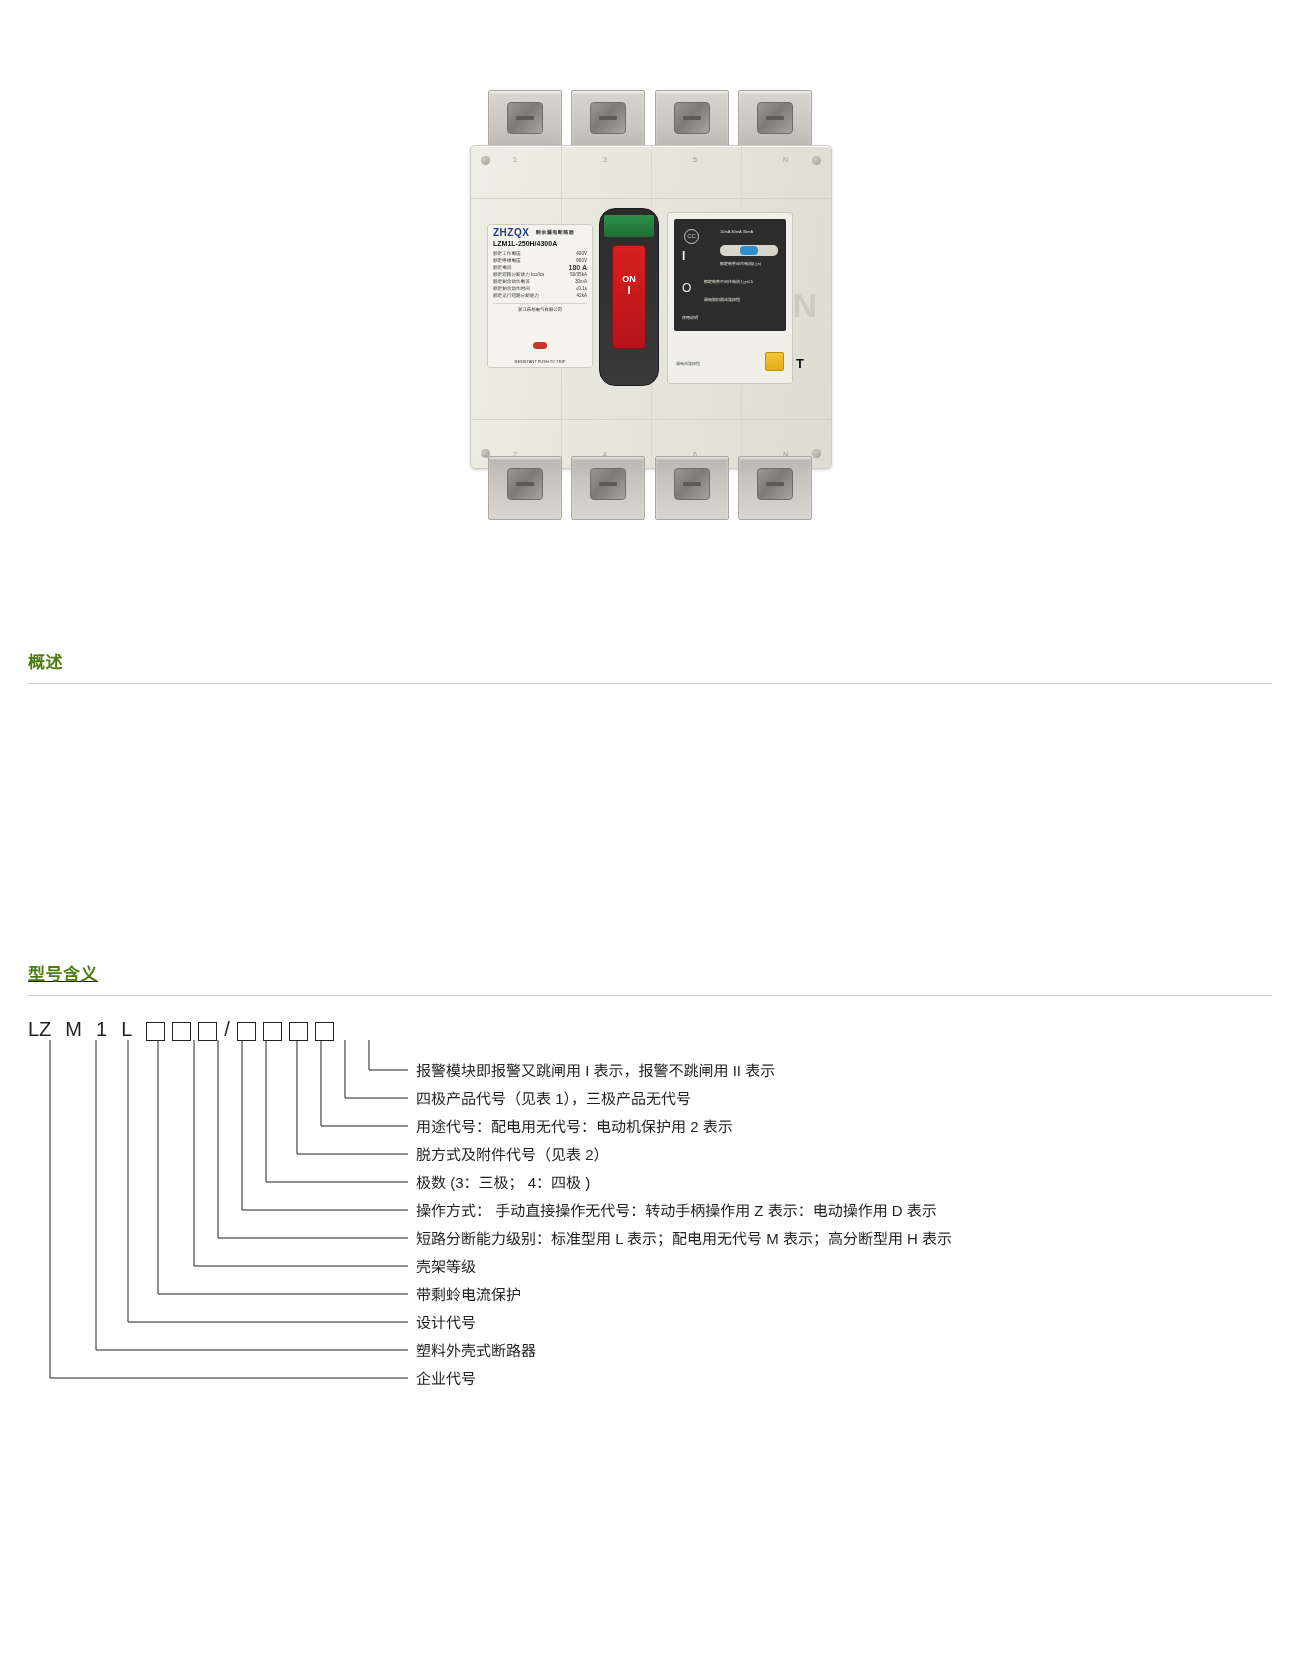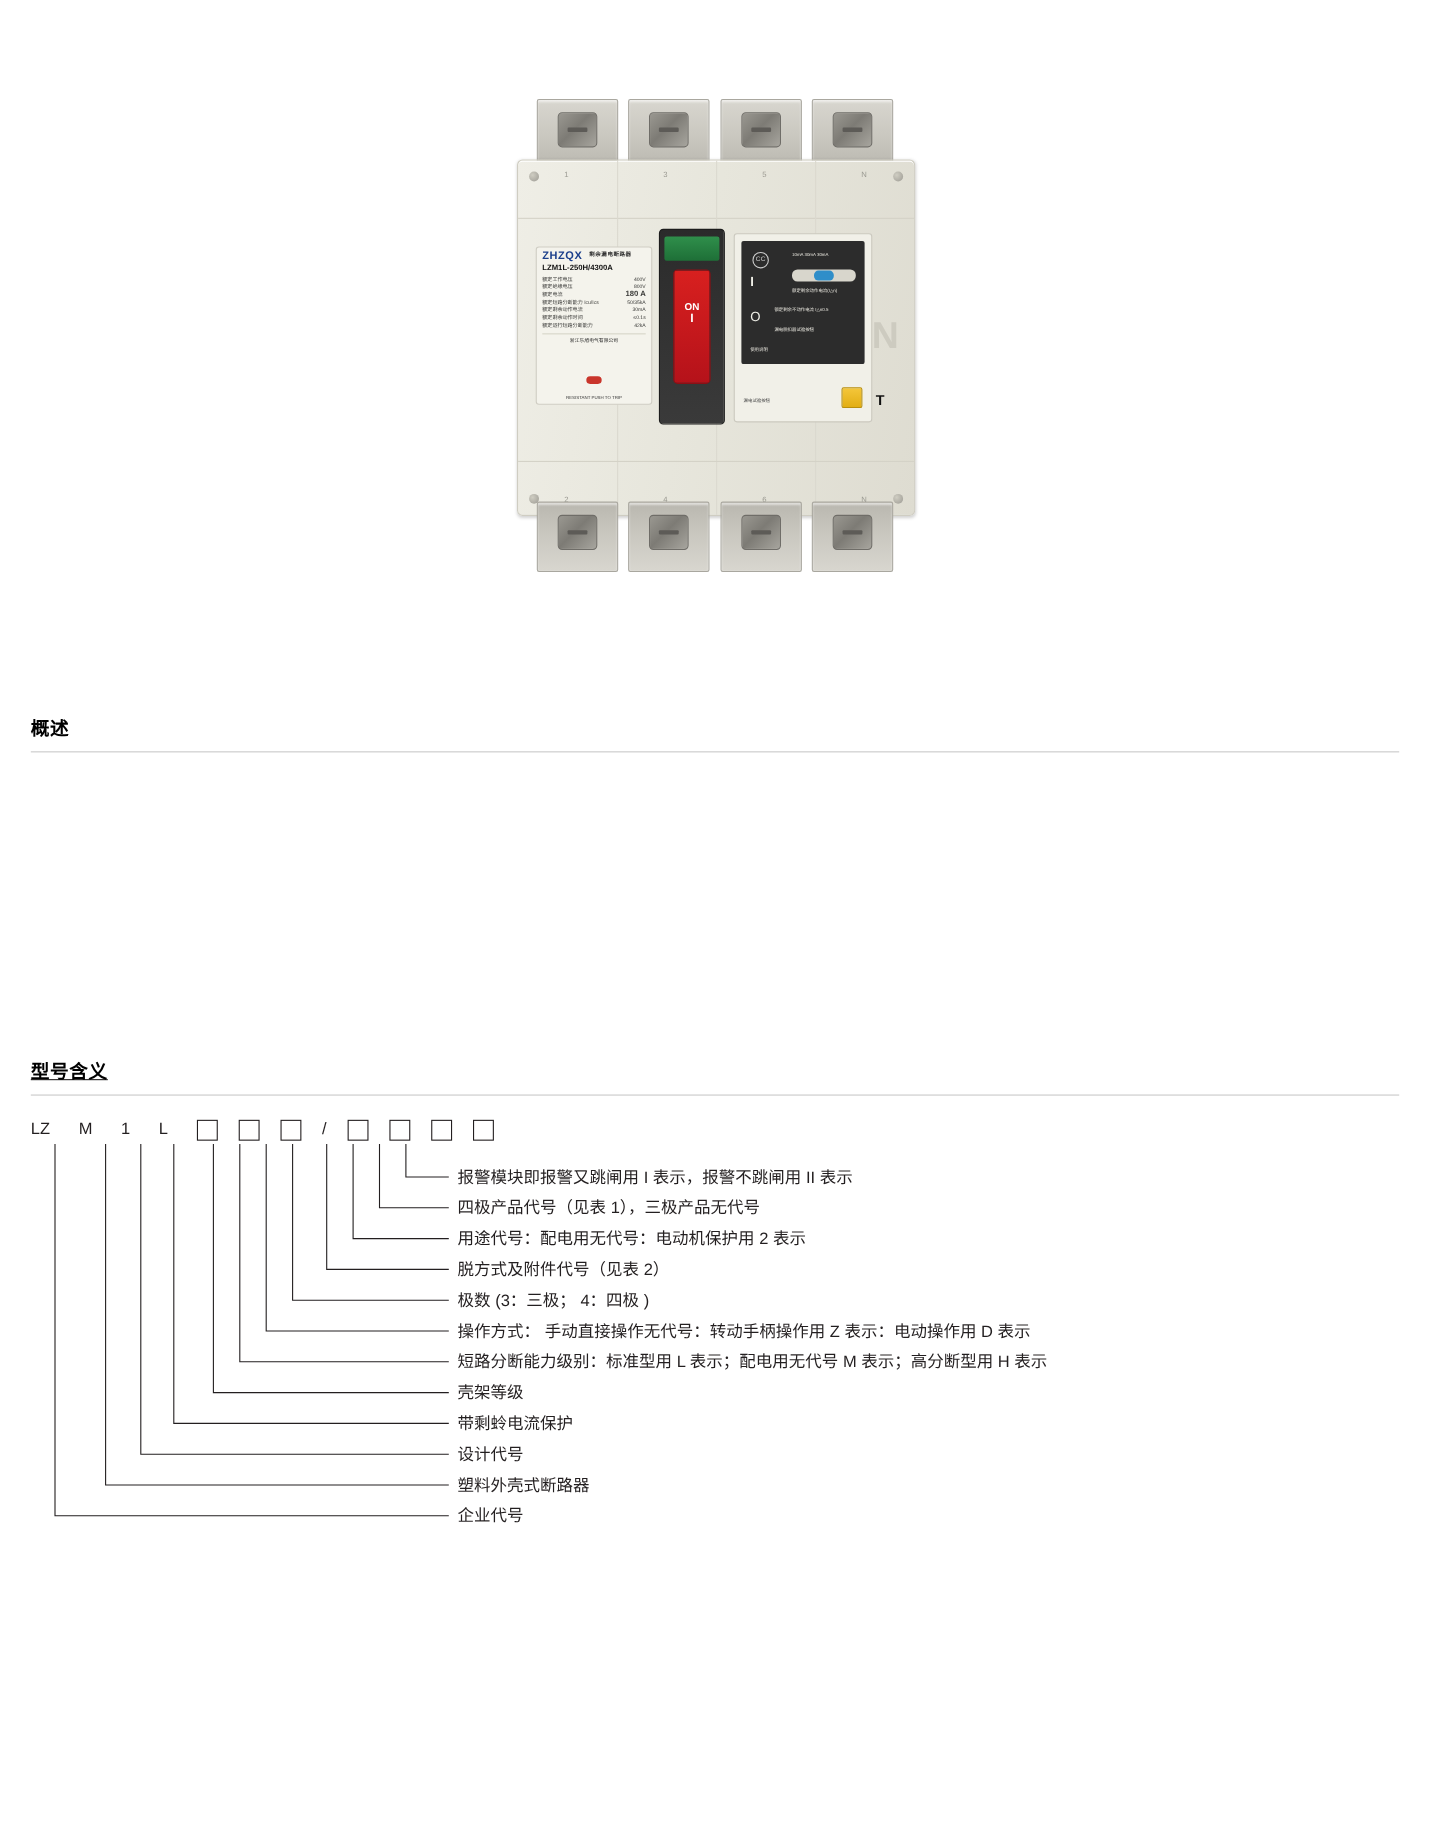--- a/index.html
+++ b/index.html
@@ -83,21 +83,21 @@
   .plate .row{display:flex;justify-content:space-between;}
   .plate .big{font-weight:bold;font-size:7px;}
   .plate .foot{font-size:4.4px;margin-top:4px;text-align:center;color:#222;border-top:1px solid #d6d4c9;padding-top:2px;}
   .plate .reddot{position:absolute;left:50%;transform:translateX(-50%);bottom:18px;width:14px;height:7px;border-radius:4px;background:#c9352b;}
   .plate .pushtip{position:absolute;left:0;right:0;bottom:3px;text-align:center;font-size:4px;color:#333;line-height:5px;}
 
   
   .handle-well{
     position:absolute;left:128px;top:62px;width:58px;height:176px;
     background:linear-gradient(180deg,#2b2b2b,#3a3a3a);
-    border:1px solid #1c1c1c;border-radius:4px;
+    border:1px solid #1c1c1c;border-radius:16px;
   }
   .handle{
     position:absolute;left:50%;top:36px;transform:translateX(-50%);
     width:34px;height:104px;border-radius:4px;
     background:linear-gradient(180deg,#d8201f 0%,#b5121a 100%);
     border:1px solid #8d0f14;
     color:#fff;font-weight:bold;font-size:9px;text-align:center;
     padding-top:28px;box-sizing:border-box;line-height:11px;
   }
   .handle .i{display:block;font-size:11px;}
@@ -124,35 +124,35 @@
     position:absolute;right:8px;bottom:12px;width:17px;height:17px;
     background:linear-gradient(180deg,#f4c63a,#e2ae14);border:1px solid #b98f0c;border-radius:2px;
   }
   .bigN{position:absolute;right:14px;top:140px;font-size:34px;color:#cdcbc0;font-weight:bold;}
 
   .poleno{position:absolute;font-size:7px;color:#9b9a92;}
 
   
   .section{padding:0 28px;}
   h2.sec-title{
-    font-size:17px;color:#000000;margin:0 0 10px 0;font-weight:bold;letter-spacing:.5px;
+    font-size:17px;color:#4d7c0f;margin:0 0 10px 0;font-weight:bold;letter-spacing:.5px;
   }
   .rule{height:1px;background:#c9c9c9;margin:0 0 22px 0;}
   p.body-text{
     font-size:15.5px;line-height:33px;margin:0;color:#231f20;text-align:justify;
   }
 
   .overview-block{margin-top:38px;}
   .model-block{margin-top:276px;text-decoration:underline;}
 
   
   .diagram{position:relative;margin-top:18px;height:420px;}
   .code-row{
-    position:absolute;left:0;top:0;display:flex;align-items:flex-start;gap:12px;
-    font-size:15px;color:#231f20;
+    position:absolute;left:0;top:0;display:flex;align-items:flex-end;gap:0;
+    font-size:20px;color:#231f20;
   }
   .code-row span.lt{margin-right:14px;}
   .box{
     width:17px;height:17px;border:1px solid #231f20;display:inline-block;margin-right:7px;
   }
   .slash{margin:0 7px 0 0;}
   .leg{
     position:absolute;font-size:15px;color:#231f20;white-space:nowrap;line-height:18px;
   }
   svg.conn{position:absolute;left:0;top:0;overflow:visible;}

